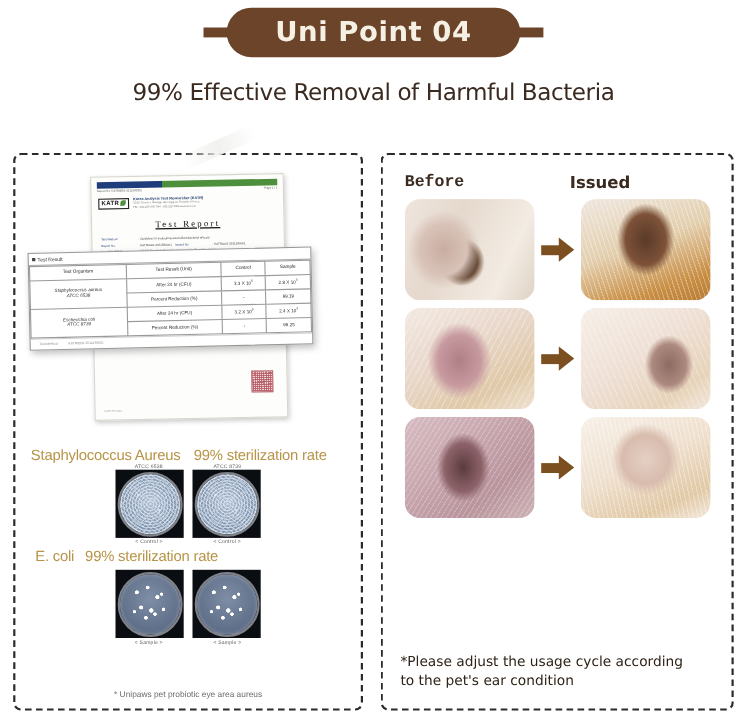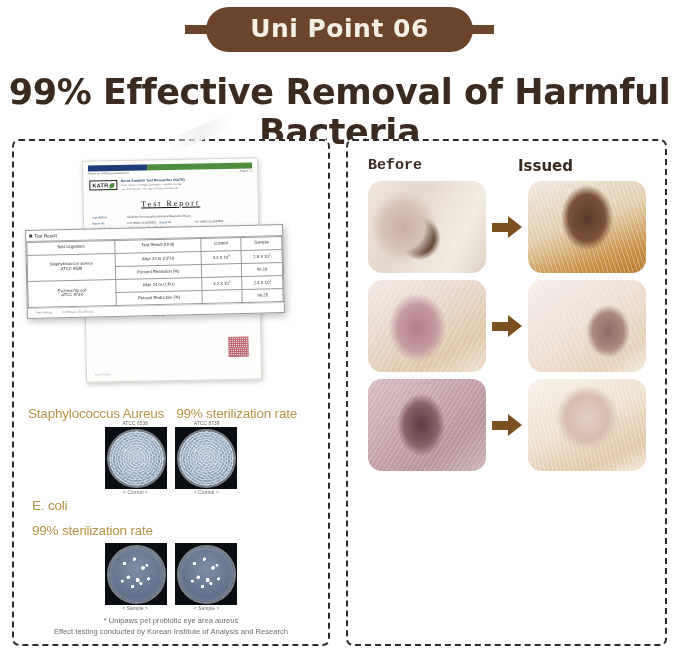--- a/index.html
+++ b/index.html
@@ -37,22 +37,22 @@
     font-size: 25px;
     font-weight: bold;
     letter-spacing: .5px;
     font-family: "DejaVu Sans", sans-serif;
   }
 
   
   .headline {
     text-align: center;
     color: #3a2a20;
-    font-size: 35px;
-    font-weight: bold;
+    font-size: 21px;
+    font-weight: normal;
     letter-spacing: -.4px;
     margin-top: 14px;
     font-family: "DejaVu Sans", sans-serif;
   }
 
   
   .panels {
     position: absolute;
     top: 139px; left: 12px; right: 12px; bottom: 14px;
     display: flex;
@@ -230,21 +230,21 @@
   .gold-row {
     display: flex;
     align-items: baseline;
     gap: 12px;
     color: #b79447;
     font-size: 13.5px;
     padding-left: 14px;
     margin-top: 4px;
     letter-spacing: -.2px;
   }
-  .gold-row.ecoli { gap: 10px; margin-top: 3px; padding-left: 18px; flex-direction: column; }
+  .gold-row.ecoli { gap: 10px; margin-top: 3px; padding-left: 18px; }
 
   
   .dish-block { position: relative; }
   .dish-labels {
     display: flex; justify-content: center; gap: 46px;
     font-size: 4.6px; color: #5f5f5f; letter-spacing: .2px;
     margin-bottom: 1px;
   }
   .dish-row {
     display: flex; justify-content: center; gap: 8px;
@@ -393,21 +393,21 @@
     line-height: 1.45;
     font-family: "DejaVu Sans", sans-serif;
   }
 </style>
 </head>
 <body>
 
 <div class="banner-wrap">
   <div class="banner-bar"></div>
   <div class="banner-pill">
-    <span>Uni Point 06</span>
+    <span>Uni Point 04</span>
   </div>
 </div>
 
 <div class="headline">99% Effective Removal of Harmful Bacteria</div>
 
 <div class="panels">
 
   <div class="panel panel-left">
 
     <div class="cert-area">
@@ -546,21 +546,20 @@
           </div>
       </div>
       <div class="dish-labels" style="margin-top:1px;">
         <span>&lt; Sample &gt;</span>
         <span>&lt; Sample &gt;</span>
       </div>
     </div>
 
     <div class="left-footer">
       <div>* Unipaws pet probiotic eye area aureus</div>
-      <div>Effect testing conducted by Korean Institute of Analysis and Research</div>
     </div>
   </div>
 
   <div class="panel panel-right">
 
     <div class="ba-head">
       <div class="h-before">Before</div>
       <div class="h-after">Issued</div>
     </div>
 
@@ -584,14 +583,18 @@
 
     <div class="ba-row">
       <div class="photo ear3-before"></div>
       <div class="arrow">
           <div class="shaft"></div>
           <div class="head"></div>
         </div>
       <div class="photo ear3-after"></div>
     </div>
 
+    <div class="right-note">
+      <div>*Please adjust the usage cycle according</div>
+      <div>to the pet's ear condition</div>
+    </div>
   </div>
 </div>
 
 </body></html>

